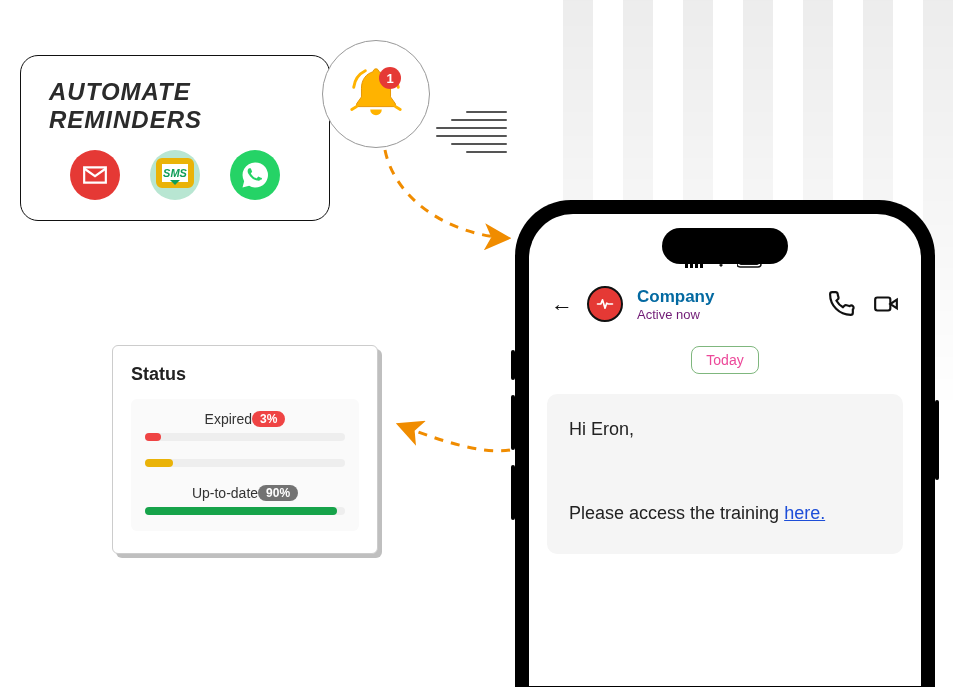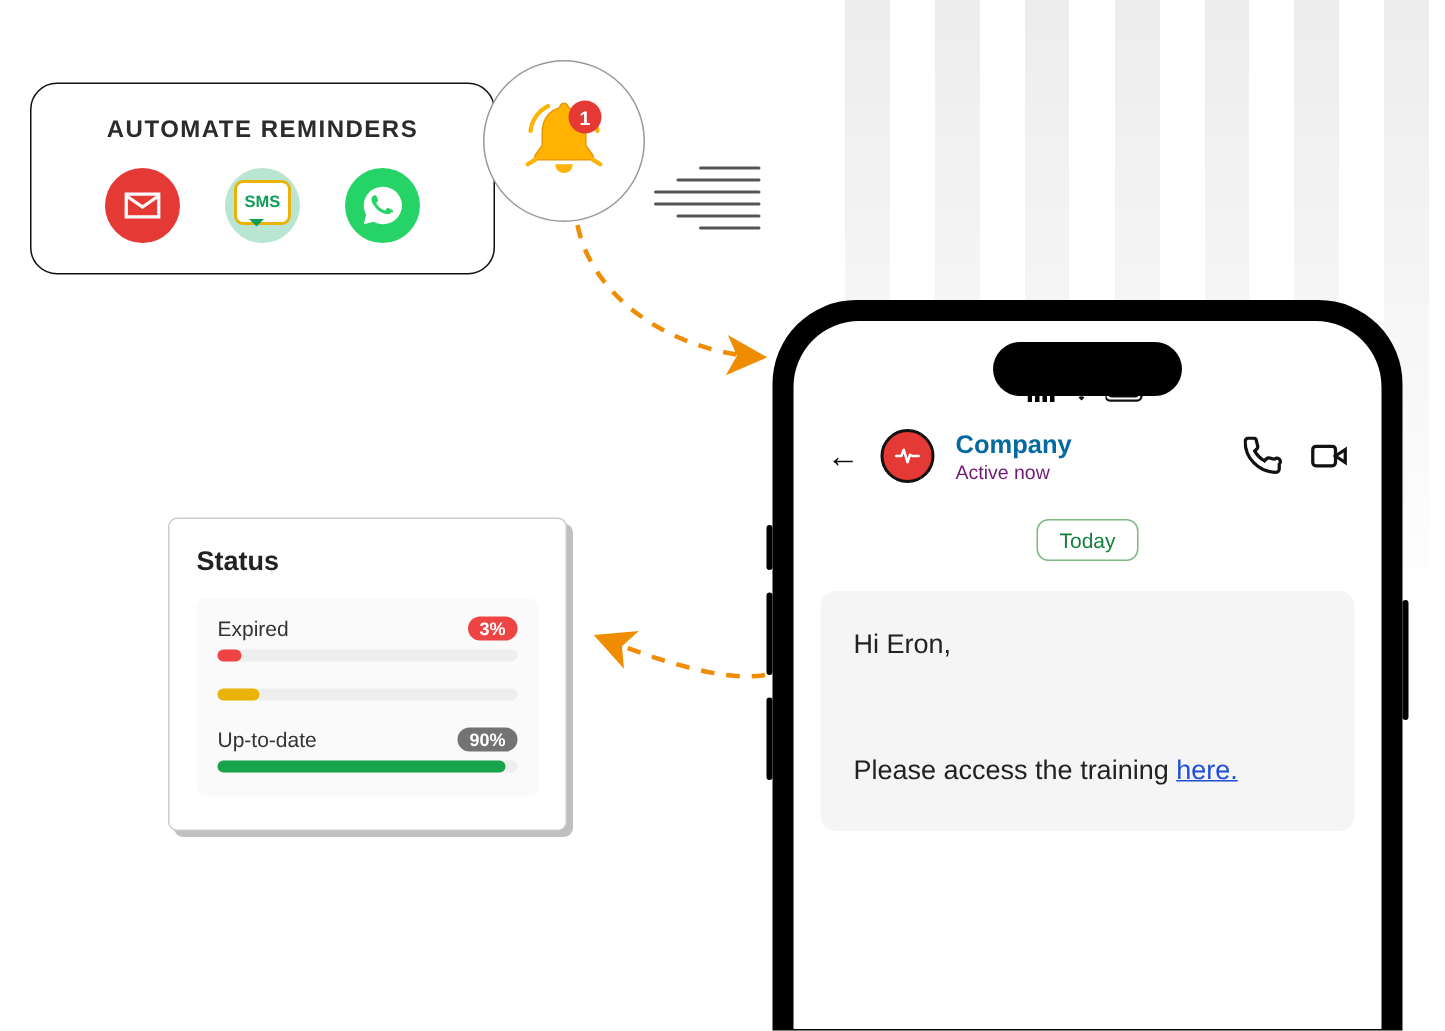--- a/index.html
+++ b/index.html
@@ -45,23 +45,24 @@
     background: #fff;
     border: 1px solid #111;
     border-radius: 18px;
     display: flex;
     flex-direction: column;
     align-items: center;
     gap: 16px;
     z-index: 10;
   }
   .reminders-title {
+    font-style: italic;
     font-weight: 600;
     letter-spacing: 1px;
-    font-size: 16px;
+    font-size: 24px;
     color: #2b2b2b;
   }
   .reminders-icons {
     display: flex;
     gap: 30px;
     align-items: center;
   }
   .ch-icon {
     width: 50px; height: 50px;
     border-radius: 50%;
@@ -71,24 +72,24 @@
   .email-ic svg { width:26px; height:26px; fill:#fff; }
   .sms-ic { width:50px; height:50px; position:relative; }
   .sms-outer {
     position:absolute; inset:0;
     border-radius:50%;
     background:#b8e6d2;
   }
   .sms-bubble {
     position:absolute; left:6px; top:8px;
     width:38px; height:30px;
-    background:#fff; border:2px solid #eab308;
+    background:#fff; border:6px solid #eab308;
     border-radius:6px;
     display:flex; align-items:center; justify-content:center;
-    font-weight:700; font-size:11px; color:#0f9d58;
+    font-weight:700; font-size:11px; color:#0f9d58;font-style:italic;
   }
   .sms-bubble::after{
     content:''; position:absolute; bottom:-8px; left:8px;
     border:5px solid transparent; border-top-color:#0f9d58;
   }
   .wa-ic { background:#25d366; }
   .wa-ic svg { width:30px; height:30px; fill:#fff; }
 
   
   .bell-circle {
@@ -138,21 +139,21 @@
     margin-top:27px;
   }
   .status-title { font-weight:700; font-size:18px; margin-bottom:14px; color:#222; }
   .status-body {
     background:#fafafa;
     border-radius:6px;
     padding:12px 14px 16px;
     display:flex; flex-direction:column; gap:18px;
   }
   .status-row { display:flex; flex-direction:column; gap:6px; }
-  .status-head { display:flex; justify-content:space-between; align-items:center; font-size:14px; color:#333; }
+  .status-head { display:flex; justify-content:center; align-items:center; font-size:14px; color:#333; }
   .badge {
     display:inline-block; padding:1px 8px; border-radius:8px;
     color:#fff; font-weight:700; font-size:12px;
   }
   .badge-red    { background:#ef4444; }
   .badge-yellow { background:#eab308; color:#4b3a00; }
   .badge-green  { background:#737373; }
   .bar { height:8px; border-radius:4px; background:#eee; position:relative; }
   .bar > span { position:absolute; left:0; top:0; bottom:0; border-radius:4px; }
   .bar-red    span { background:#ef4444; }
@@ -214,21 +215,21 @@
   .ch-meta { flex:1; }
   .ch-actions { display:flex; gap:18px; }
   .ch-actions svg { width:26px; height:26px; stroke:#111; fill:none; stroke-width:2; }
 
   .today-chip {
     margin:24px auto 0;
     width:max-content;
     padding:5px 14px;
     border:1px solid #7fb77e;
     border-radius:8px;
-    color:#15803d; font-size:14px;text-align:center;
+    color:#ec4899; font-size:14px;text-align:center;
   }
 
   .msg {
     margin:20px 18px 0;
     background:#f5f5f5;
     border-radius:10px;
     padding:22px 22px 26px;
     font-size:18px; line-height:1.55; color:#222;
   }
   .msg a { color:#1d4ed8; text-decoration:underline; }

